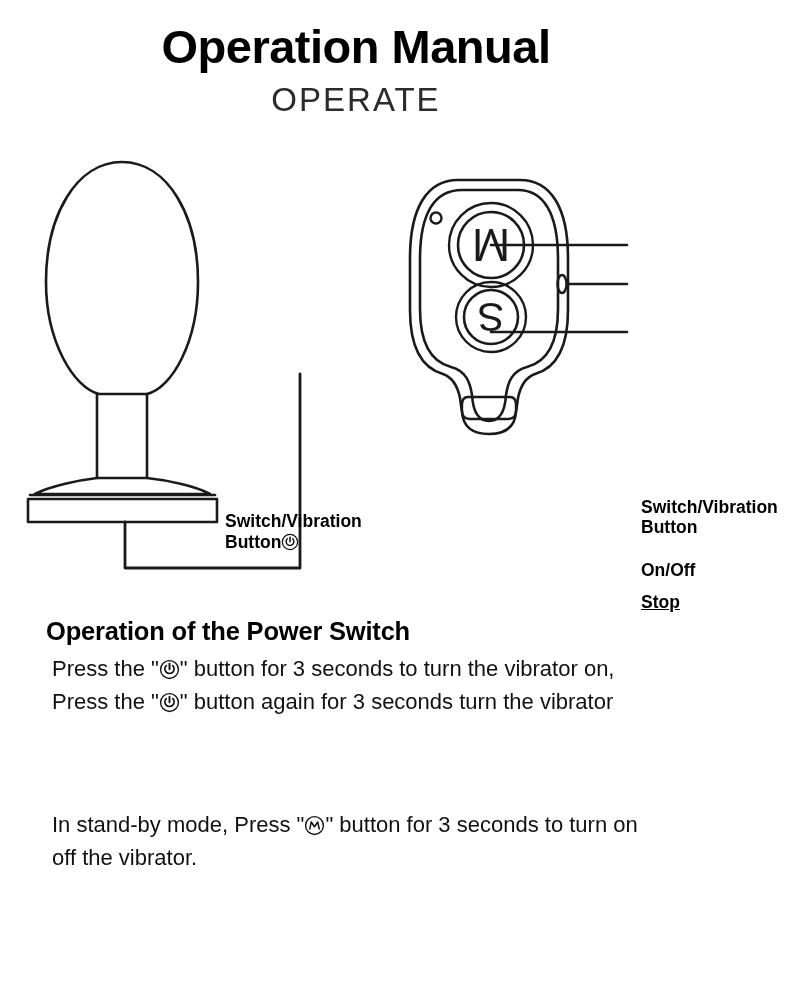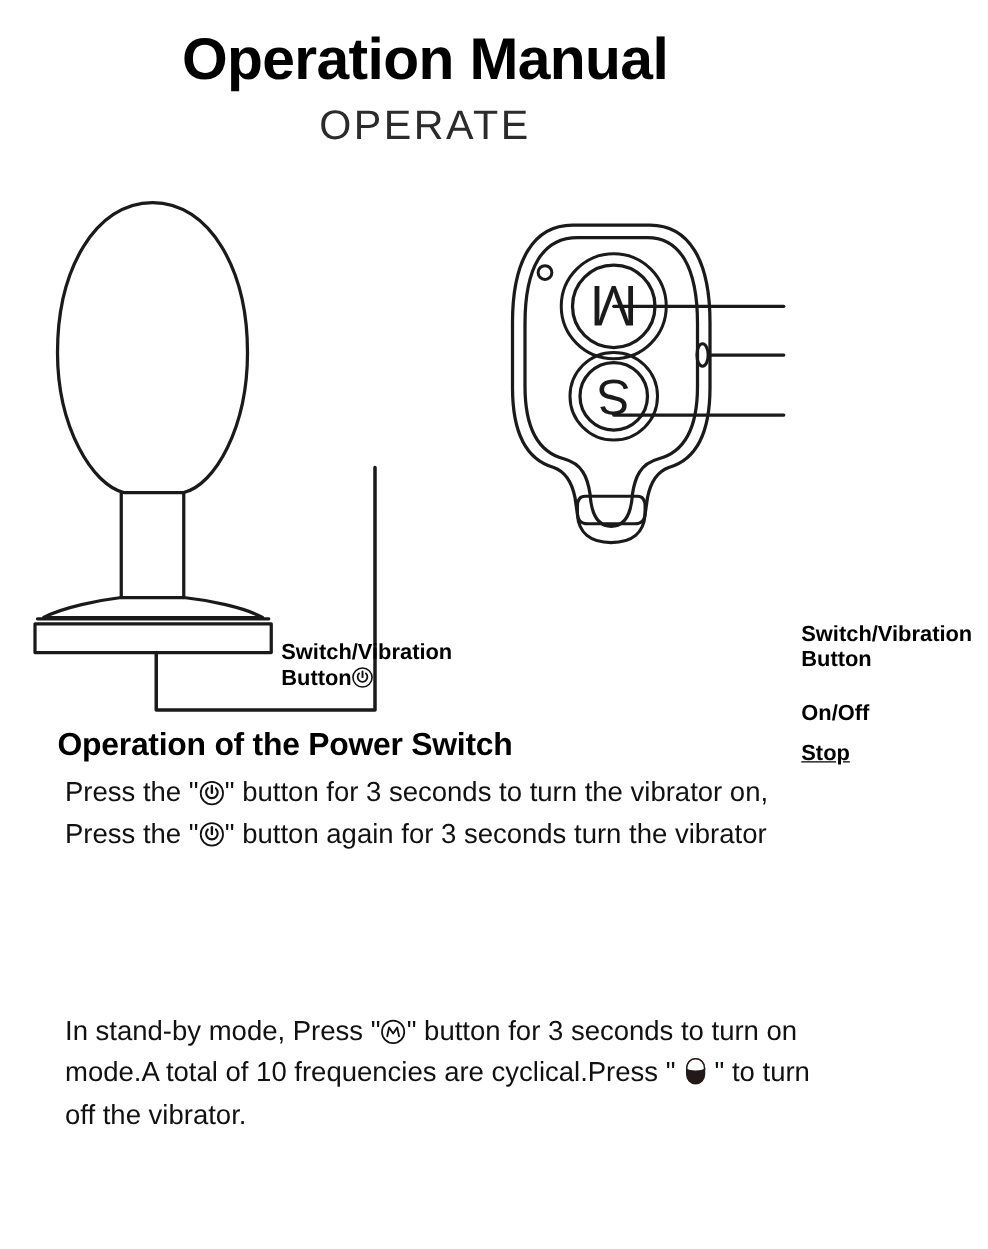--- a/index.html
+++ b/index.html
@@ -17,20 +17,21 @@
     overflow: hidden;
   }
 
   
   .header {
     position: absolute;
     top: 22px;
     left: 0;
     width: 680px;
     text-align: center;
+    padding-left: 16px;
   }
   .doc-title {
     font-size: 47px;
     font-weight: 700;
     letter-spacing: -0.5px;
     line-height: 1.05;
     margin: 0;
     color: #000000;
   }
   .doc-subtitle {
@@ -70,21 +71,21 @@
     display: inline-block;
     vertical-align: -3px;
   }
 
   
   .section {
     position: absolute;
     left: 46px;
     width: 716px;
   }
-  .sec-power  { top: 582px; }
+  .sec-power  { top: 617px; }
   .sec-remote { top: 810px; }
 
   .sec-head {
     font-size: 25.5px;
     font-weight: 700;
     margin: 0 0 8px 0;
     color: #000000;
     letter-spacing: -0.2px;
   }
   .sec-body {
@@ -218,19 +219,15 @@
           </svg></span><span>" button again for 3 seconds turn the vibrator</span></div>
     </div>
 </div>
 
 <div class="section sec-remote">
   <div class="sec-body">
       <div><span>In stand-by mode, Press "</span><span class="ico"><svg width="21" height="21" viewBox="0 0 24 24">
             <circle cx="12" cy="12" r="10.2" fill="none" stroke="#111" stroke-width="1.6"></circle>
             <path d="M6.6 16 L8.3 8 L12 13.4 L15.7 8 L17.4 16" fill="none" stroke="#111" stroke-width="1.7" stroke-linecap="round" stroke-linejoin="round"></path>
           </svg></span><span>" button for 3 seconds to turn on</span></div>
-      <div><span>mode.A total of 10 frequencies are cyclical.Press " </span><span class="ico"><svg width="19" height="24" viewBox="0 0 19 24">
-            <path d="M9.5 2 C13.6 2 16.6 5.2 16.6 9.6 L16.6 14.4 C16.6 18.8 13.6 22 9.5 22 C5.4 22 2.4 18.8 2.4 14.4 L2.4 9.6 C2.4 5.2 5.4 2 9.5 2 Z" fill="#231a18" stroke="#231a18" stroke-width="1.2"></path>
-            <path d="M2.4 10.4 C4.6 12.4 14.4 12.4 16.6 10.4 L16.6 9.6 C16.6 5.2 13.6 2 9.5 2 C5.4 2 2.4 5.2 2.4 9.6 Z" fill="#ffffff" stroke="#231a18" stroke-width="1.2"></path>
-          </svg></span><span> " to turn</span></div>
       <div><span>off the vibrator.</span></div>
     </div>
 </div>
 
 </body></html>

